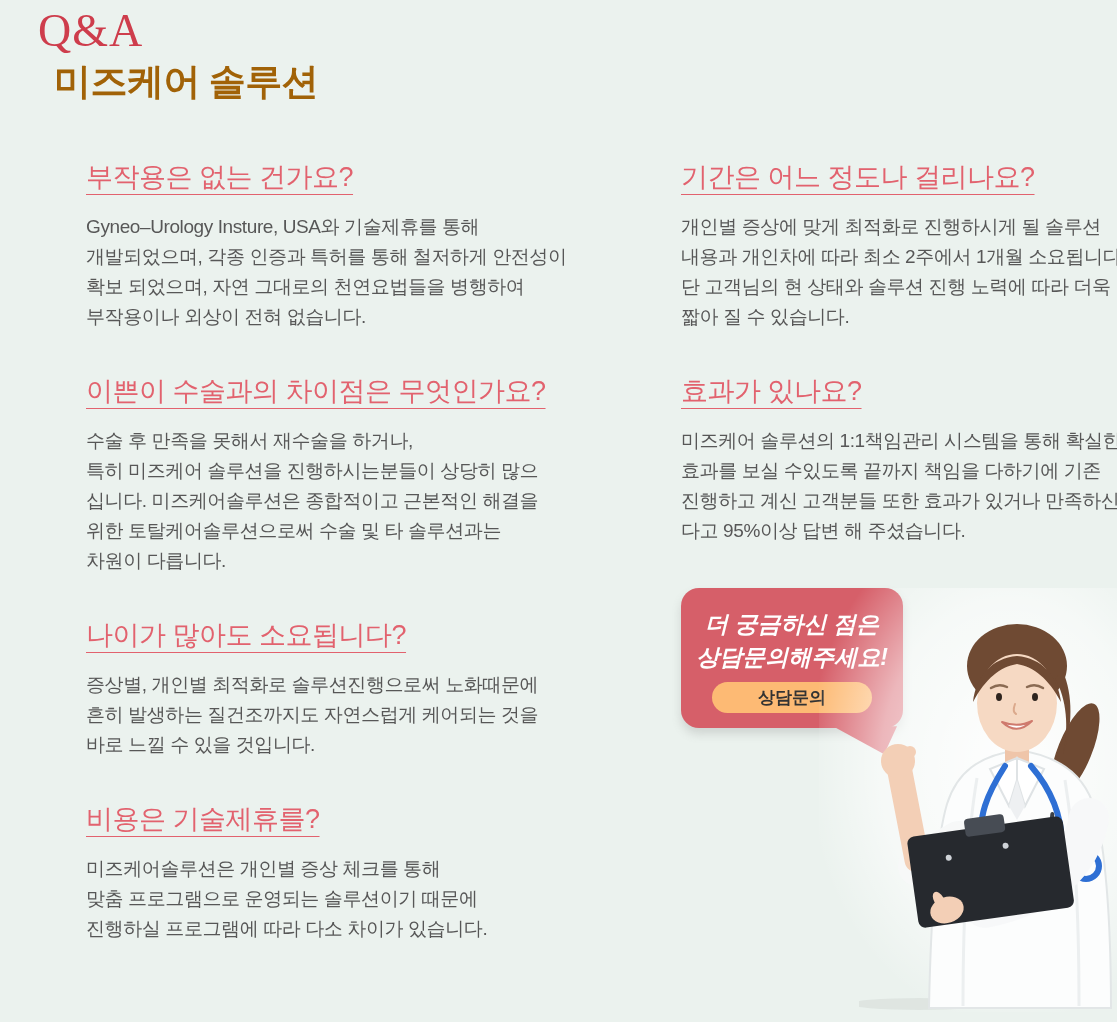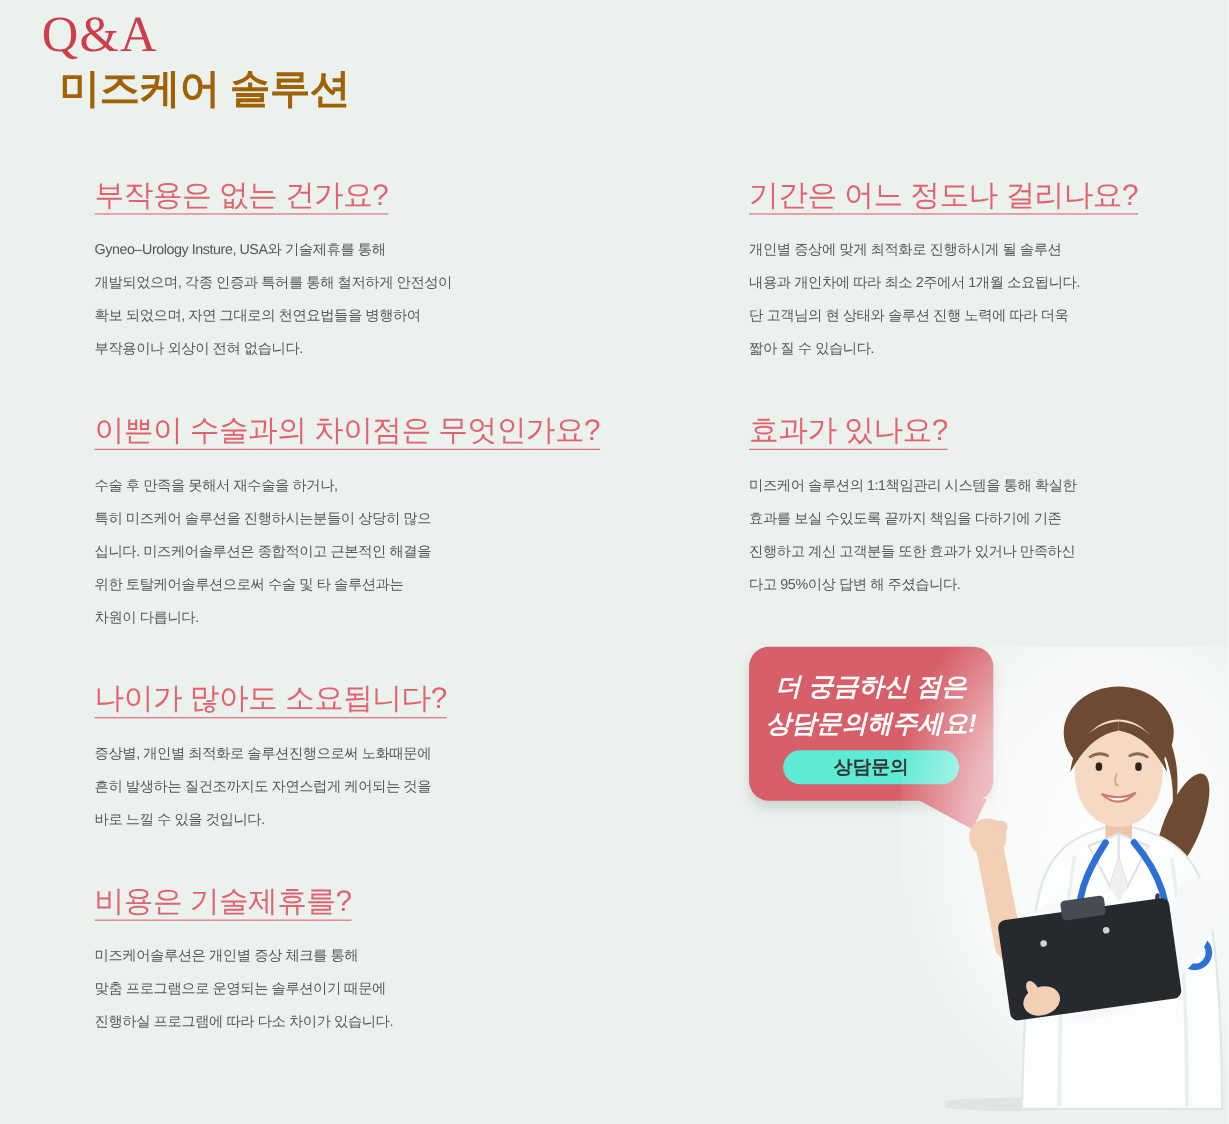--- a/index.html
+++ b/index.html
@@ -22,37 +22,37 @@
   .col{position:absolute; top:160px;margin-left:48px;}
   .col-left{left:38px; width:540px;}
   .col-right{left:633px; width:480px;}
   .faq-item{margin:0 0 42px;}
   .faq-q{
     margin:0 0 17px; font-size:27px; line-height:1.3; font-weight:500; color:#e2626e;
     text-decoration:underline; text-decoration-thickness:1px;
     text-decoration-color:#e2626e; text-underline-offset:8px; letter-spacing:-0.5px;
   }
   .faq-a{
-    margin:0; font-size:13px; line-height:30px; color:#575757;
+    margin:0; font-size:19px; line-height:30px; color:#575757;
     white-space:pre-line; letter-spacing:-0.4px;
   }
   
   .bubble{
     position:relative; margin-top:2px; width:222px; height:140px;
     background:#d65f69; border-radius:18px; text-align:center;
     box-shadow:0 6px 10px rgba(110,110,110,0.22);
   }
   .bubble-text{
     padding-top:20px; color:#ffffff; font-weight:700;
     font-size:23px; line-height:33px; letter-spacing:0px;
     font-family:"Liberation Sans", sans-serif; font-style:italic;
   }
   .consult-btn{
     display:inline-block; margin-top:8px; width:160px; height:31px;
-    background:#5eead4; border:none; border-radius:16px;
+    background:#fdba74; border:none; border-radius:16px;
     font-family:"Liberation Sans", sans-serif;
     font-size:17px; font-weight:700; color:#333333; cursor:pointer;
   }
   .bubble-tail{
     position:absolute; left:152px; top:138px; width:64px; height:28px;
     background:#d65f69;
     clip-path:polygon(0 0, 100% 0, 80% 100%);
   }
   
   .doctor{

